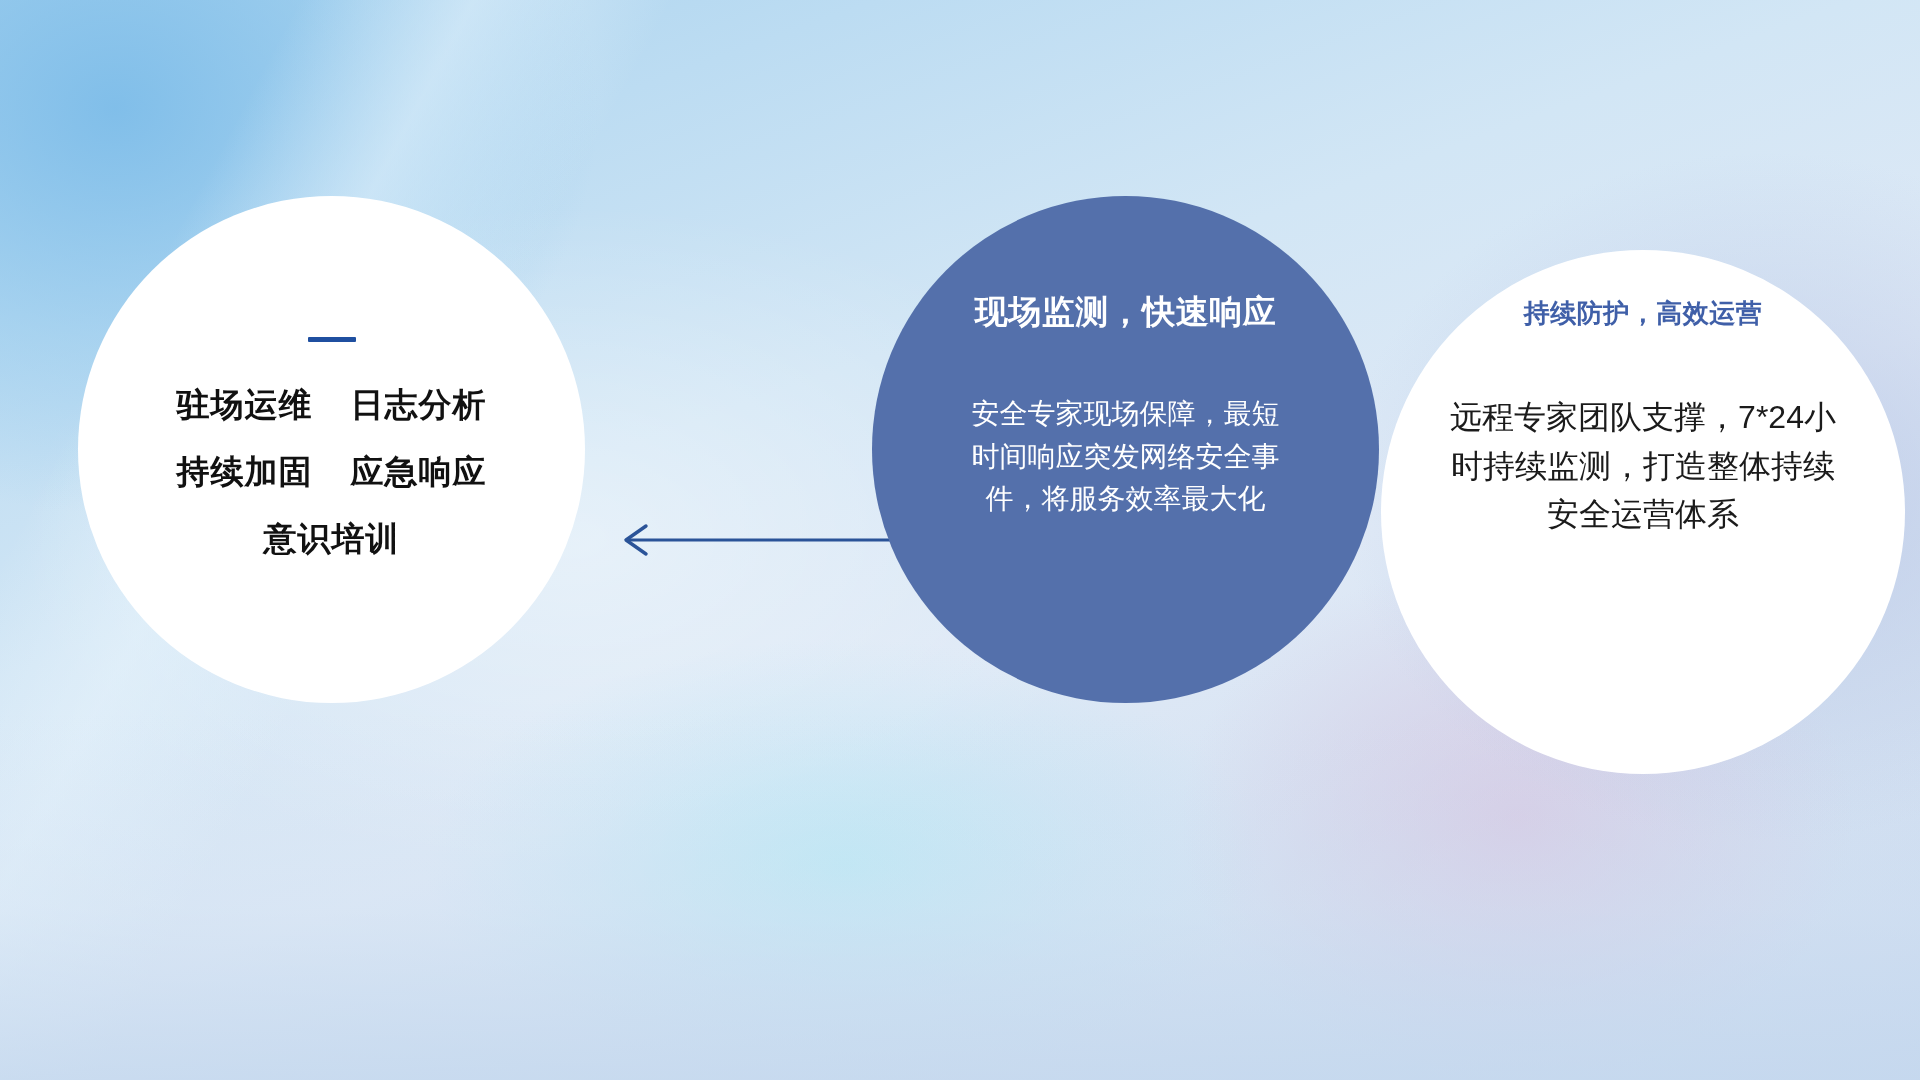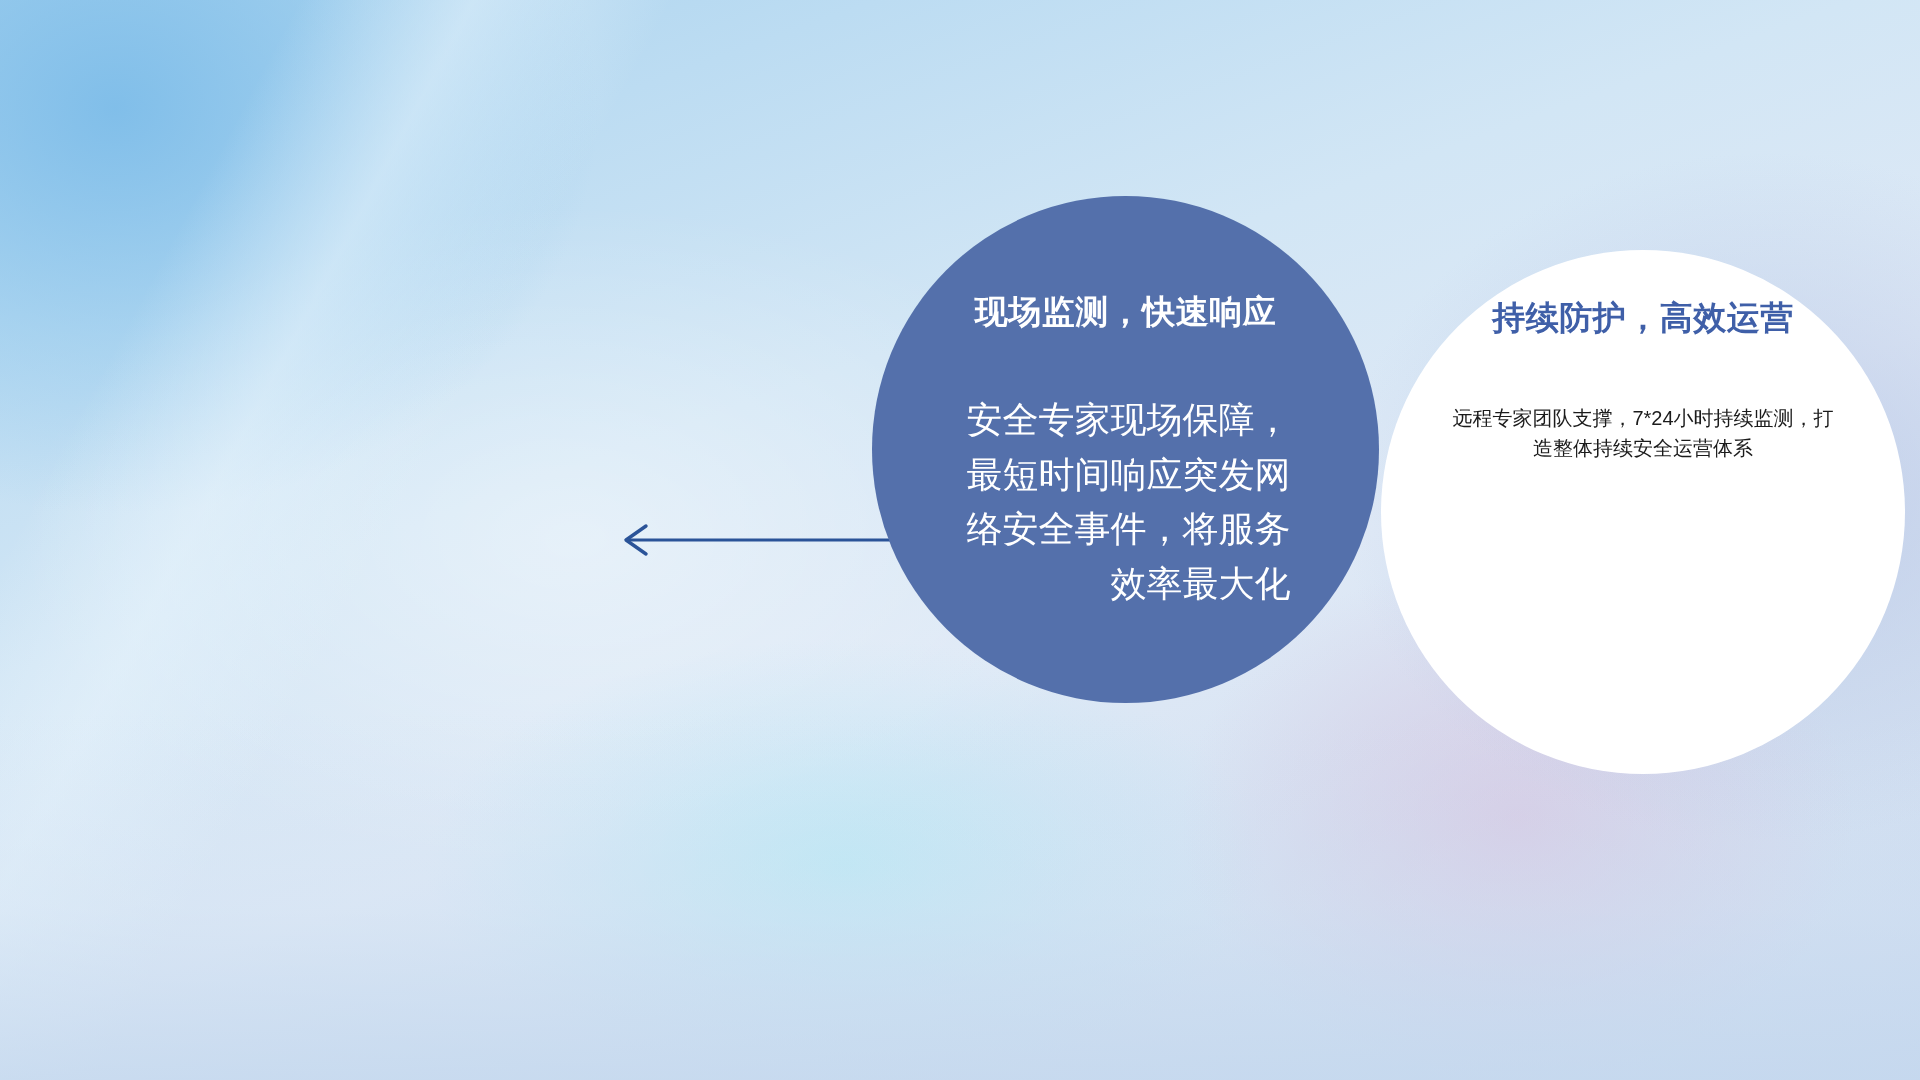--- a/index.html
+++ b/index.html
@@ -167,45 +167,45 @@
   }
   .mid-title {
     font-size: 33px;
     font-weight: bold;
     color: #ffffff;
     letter-spacing: 0.5px;
     white-space: nowrap;
     margin-bottom: 58px;
   }
   .mid-body {
-    font-size: 36px;
+    font-size: 28px;
     line-height: 1.52;
     color: #ffffff;
     font-weight: 400;
     width: 330px;
     margin: 0 auto;
-    text-align: right;
+    text-align: center;
   }
 
   
   .right-inner {
     width: 440px;
     margin-top: 46px;
     text-align: center;
   }
   .right-title {
-    font-size: 33px;
+    font-size: 26px;
     font-weight: bold;
     color: #3f5fa8;
     letter-spacing: 0.5px;
     white-space: nowrap;
     margin-bottom: 62px;
   }
   .right-body {
-    font-size: 20px;
+    font-size: 32px;
     line-height: 1.52;
     color: #1b1b1b;
     font-weight: 400;
     width: 400px;
     margin: 0 auto;
     text-align: center;
   }
 </style>
 </head>
 <body>
@@ -219,20 +219,39 @@
   <div class="bg-layer bg-glow-cyan"></div>
   <div class="bg-layer bg-glow-pink"></div>
   <div class="bg-layer bg-glow-violet"></div>
   <div class="bg-layer bg-glow-bottom"></div>
 
   <svg class="connector" viewBox="0 0 290 80">
     <line x1="28" y1="40" x2="290" y2="40" stroke="#2a5398" stroke-width="3.2"></line>
     <polyline points="46,26 26,40 46,54" fill="none" stroke="#2a5398" stroke-width="3.4" stroke-linecap="round" stroke-linejoin="round"></polyline>
   </svg>
 
+  <div class="circle circle-left">
+    <div class="left-inner">
+      <div class="accent-bar"></div>
+
+      <div class="kw-row">
+        <span>驻场运维</span>
+        <span>日志分析</span>
+      </div>
+
+      <div class="kw-row">
+        <span>持续加固</span>
+        <span>应急响应</span>
+      </div>
+
+      <div class="kw-row single">
+        <span>意识培训</span>
+      </div>
+    </div>
+  </div>
 
   <div class="circle circle-middle">
     <div class="mid-inner">
       <div class="mid-title">现场监测，快速响应</div>
       <div class="mid-body">安全专家现场保障，最短时间响应突发网络安全事件，将服务效率最大化</div>
     </div>
   </div>
 
   <div class="circle circle-right">
     <div class="right-inner">

